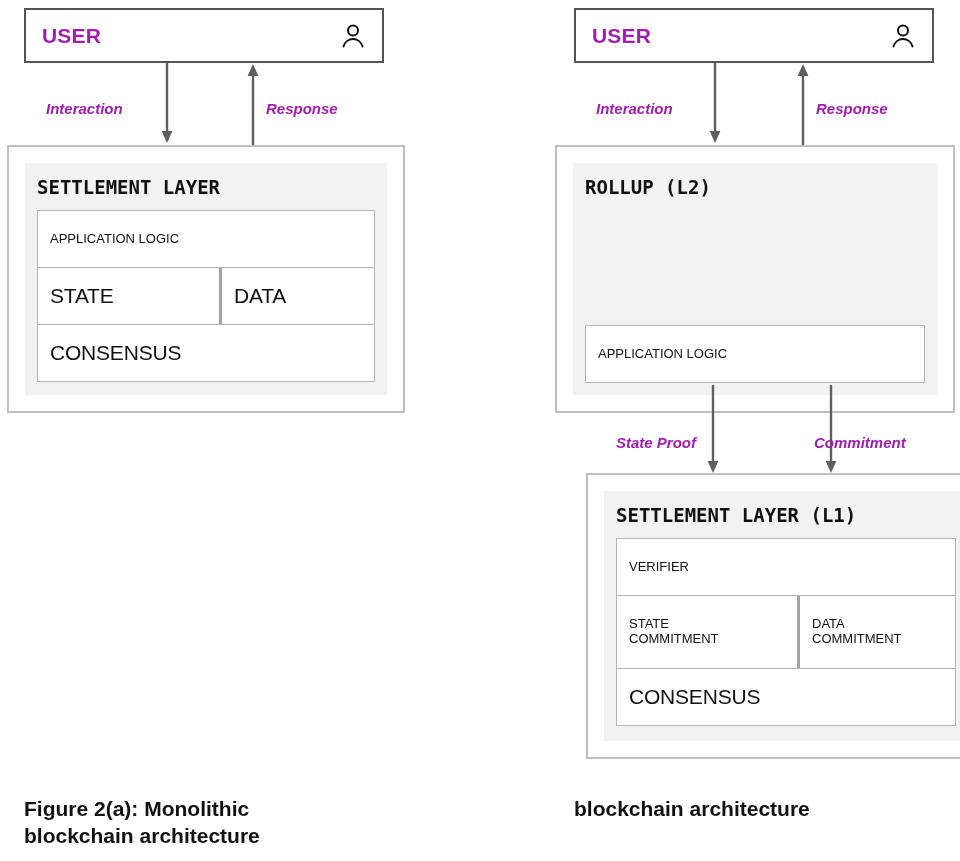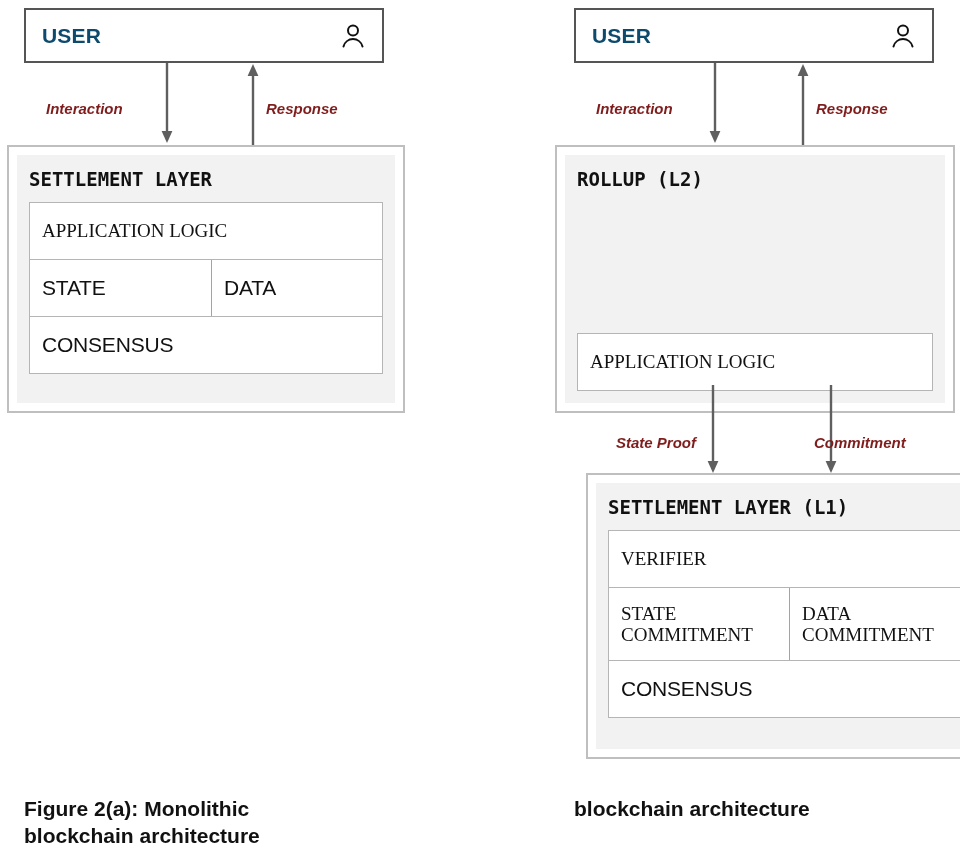--- a/index.html
+++ b/index.html
@@ -32,32 +32,32 @@
     display: flex;
     align-items: center;
     justify-content: space-between;
     padding: 0 14px 0 16px;
   }
   .user-label {
     font-family: "Liberation Sans", sans-serif;
     font-weight: bold;
     font-size: 21px;
     letter-spacing: 0.2px;
-    color: #0c4a6e;
+    color: #a21caf;
     line-height: 1;
   }
   .user-icon { width: 30px; height: 30px; display: block; }
 
   
   .layer-outer {
     position: absolute;
     box-sizing: border-box;
     background: #ffffff;
     border: 2px solid #bfbfbf;
-    padding: 8px;
+    padding: 16px;
   }
   .layer-inner {
     box-sizing: border-box;
     width: 100%;
     height: 100%;
     background: #f2f2f2;
     padding: 14px 12px 12px 12px;
     display: flex;
     flex-direction: column;
   }
@@ -84,27 +84,27 @@
     border-top: 1px solid #b5b5b5;
   }
   .mod-row:first-child { border-top: none; }
   .mod-cell {
     box-sizing: border-box;
     flex: 1 1 0;
     background: #ffffff;
     padding: 12px 12px;
     display: flex;
     align-items: center;
-    border-left: 1px solid #a3a3a3;
+    border-left: 3px solid #a3a3a3;
     min-height: 44px;
   }
   .mod-cell:first-child { border-left: none; }
   .mod-text {
-    font-family: Liberation Serif, serif;
-    font-size: 19px;
+    font-family: Liberation Sans, sans-serif;
+    font-size: 13px;
     line-height: 1.12;
     color: #111111;
     white-space: pre-line;
   }
   .mod-text.narrow {
     font-family: "Liberation Sans Narrow", "Liberation Sans", sans-serif;
     font-size: 21px;
     letter-spacing: -0.2px;
   }
 
@@ -115,21 +115,21 @@
   }
   .arrow line { stroke: #5f5f5f; stroke-width: 2.4; }
   .arrow polygon { fill: #5f5f5f; }
 
   .arrow-label {
     position: absolute;
     font-family: "Liberation Sans", sans-serif;
     font-weight: bold;
     font-style: italic;
     font-size: 15px;
-    color: #7f1d1d;
+    color: #a21caf;
     white-space: nowrap;
     line-height: 1;
   }
 
   
   .caption {
     position: absolute;
     text-align: left;
     font-family: "Liberation Sans Narrow", "Liberation Sans", sans-serif;
     font-weight: bold;

